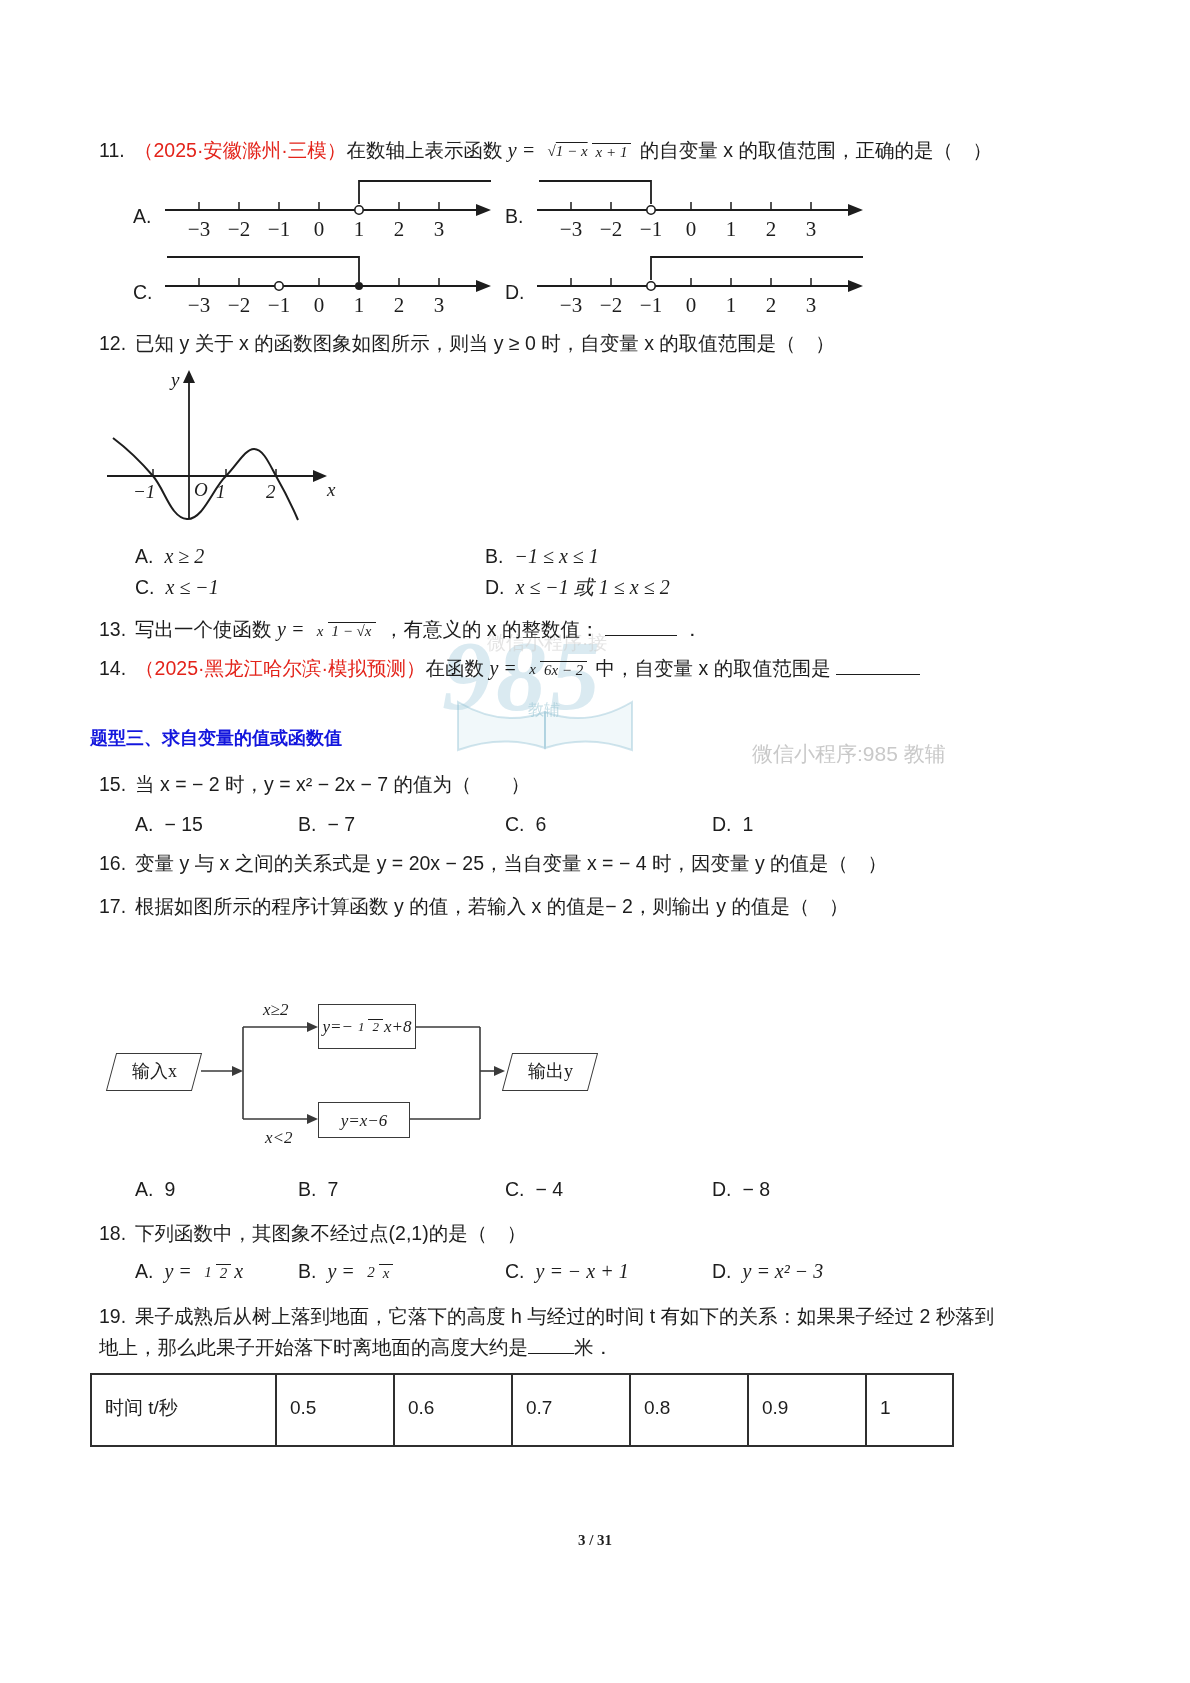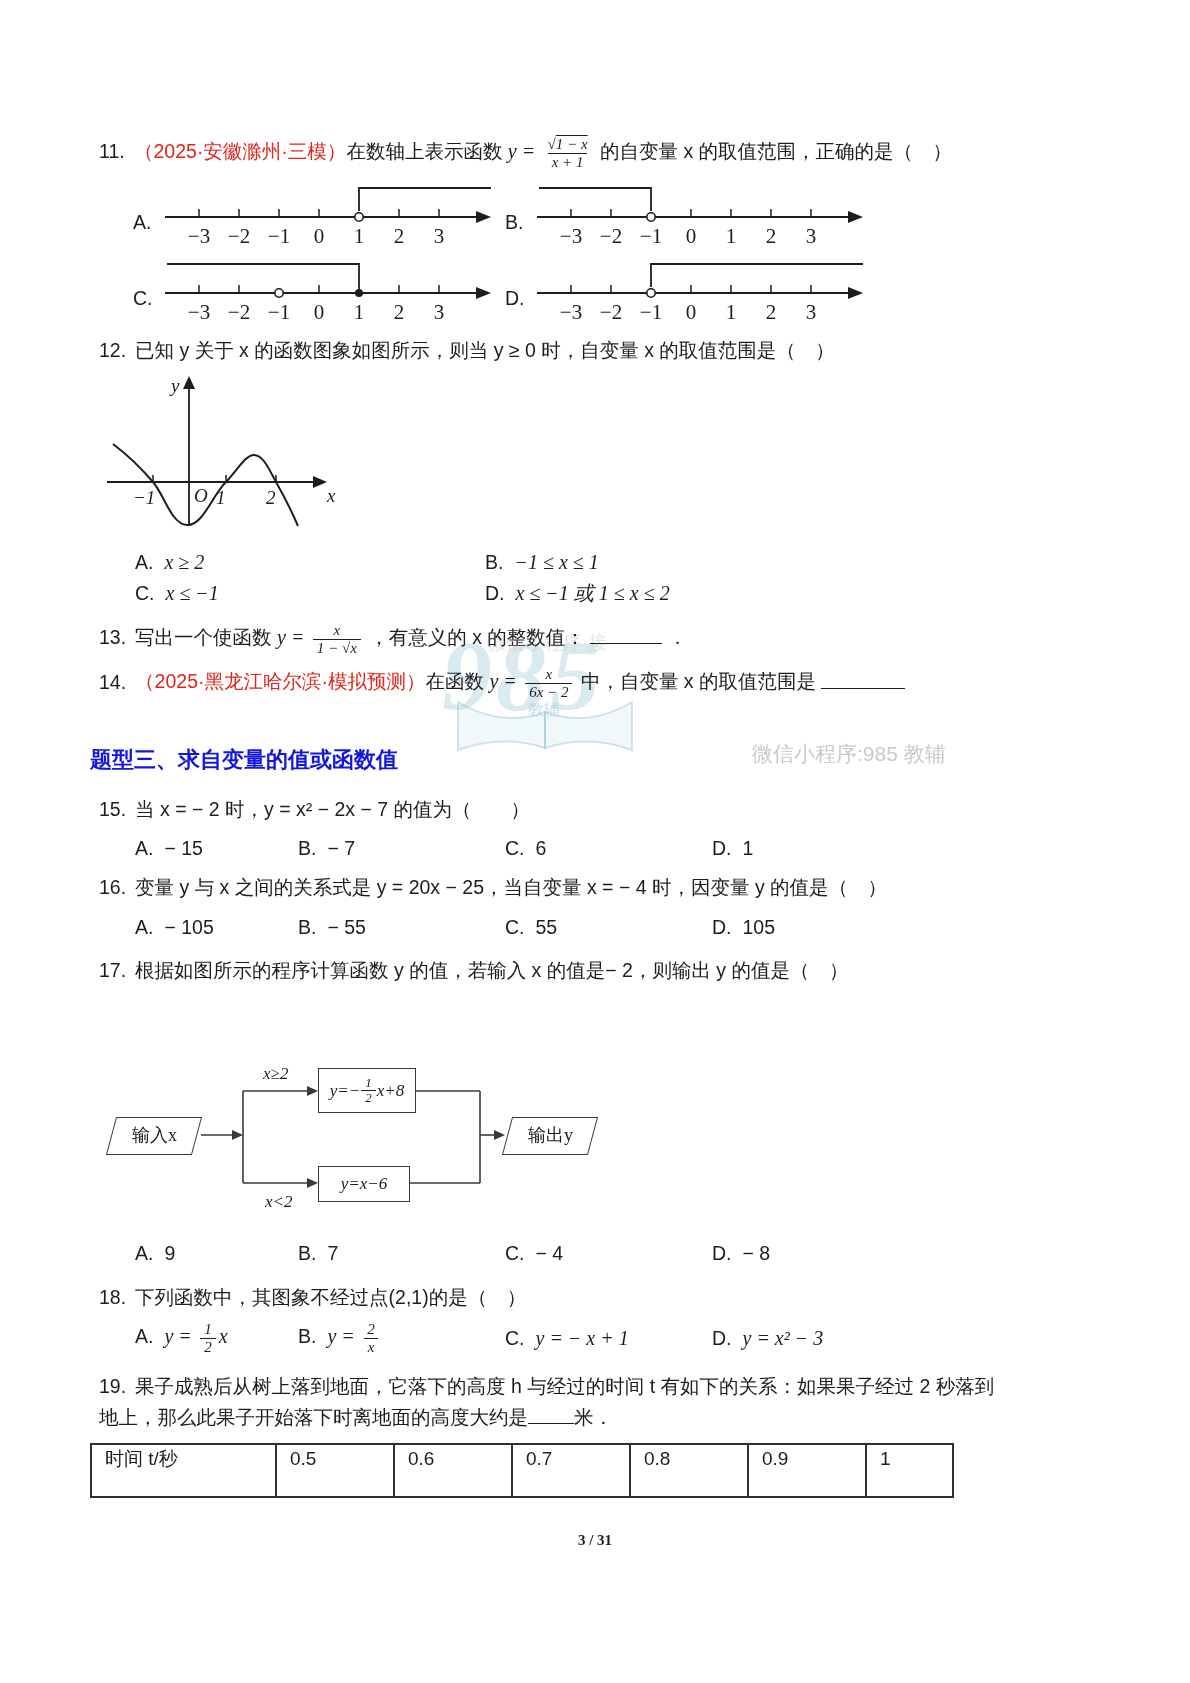--- a/index.html
+++ b/index.html
@@ -6,21 +6,21 @@
   body{
     width:1190px;height:1683px;background:#ffffff;position:relative;overflow:hidden;
     font-family:"Liberation Sans",sans-serif;color:#1d1d1d;
   }
   .content{position:relative;z-index:1;padding:136px 88px 0 99px;font-size:19.5px;line-height:1.4;}
   .q{margin:0;}
   .qno{display:inline-block;min-width:26px;margin-right:9px;}
   .red{color:#e3231a;}
   .mi{font-family:"Liberation Serif",serif;font-style:italic;font-size:20px;}
   
-  .frac{display:inline-flex;flex-direction:column;align-items:center;vertical-align:middle;
+  .frac{display:inline-flex;flex-direction:row;align-items:center;vertical-align:middle;
         line-height:1.12;font-size:15px;font-family:"Liberation Serif",serif;font-style:italic;margin:0 3px;}
   .frac .fden{border-top:1.4px solid #1d1d1d;padding:0 4px;}
   .frac .fnum{padding:0 4px;}
   .radbar{text-decoration:overline;}
   
   .optrow{display:grid;grid-template-columns:152px 196px 196px 1fr;margin-left:36px;align-items:center;gap:11px;}
   .olabel{margin-right:11px;}
   
   .nl-grid{display:grid;grid-template-columns:372px 1fr;row-gap:2px;margin:4px 0 0 34px;}
   .nl-cell{display:flex;align-items:flex-end;}
@@ -40,27 +40,27 @@
   .fah{fill:#3a3a3a;}
   .pgram{position:absolute;border:1.6px solid #3a3a3a;transform:skewX(-15deg);
          display:flex;align-items:center;justify-content:center;background:#fff;}
   .pgram>span{transform:skewX(15deg);font-family:"Liberation Serif",serif;font-size:18px;}
   .fbox{position:absolute;border:1.6px solid #3a3a3a;background:#fff;display:flex;
         align-items:center;justify-content:center;font-family:"Liberation Serif",serif;
         font-style:italic;font-size:17px;}
   .fbox .frac{font-size:13px;margin:0 1px;}
   .fcond{position:absolute;font-family:"Liberation Serif",serif;font-style:italic;font-size:17px;}
   
-  .sec{color:#1316dd;font-weight:bold;font-size:22px;margin:44px 0 0 -9px;}
+  .sec{color:#1316dd;font-weight:bold;font-size:18px;margin:44px 0 0 -9px;}
   
   .blank{display:inline-block;border-bottom:1.6px solid #1d1d1d;height:0.95em;vertical-align:baseline;}
   .b72{width:72px;} .b84{width:84px;} .b46{width:46px;}
   
   .dtable{border-collapse:collapse;margin:11px 0 0 -9px;}
-  .dtable td{border:2px solid #2f2f2f;height:50px;vertical-align:top;padding:1px 0 0 13px;font-size:19px;}
+  .dtable td{border:2px solid #2f2f2f;height:50px;vertical-align:top;padding:20px 0 0 13px;font-size:19px;}
   .tc0{width:170px;} .tcv{width:103px;} .tcl{width:72px;}
   
   .wm{position:absolute;z-index:0;color:#c9c9c9;}
   .wm-big{left:442px;top:618px;font-size:100px;font-weight:bold;font-style:italic;
           color:rgba(140,190,210,0.32);letter-spacing:4px;font-family:"Liberation Serif",serif;}
   .wm-book{left:450px;top:688px;}
   .wm-booklab{left:528px;top:700px;font-size:16px;color:rgba(150,195,210,0.55);}
   .wm-cap{left:752px;top:740px;font-size:21px;color:#c9c9c9;}
   .wm-cap2{left:487px;top:630px;font-size:19px;color:rgba(205,205,205,0.55);}
   
@@ -244,26 +244,20 @@
   </div>
   <div class="optrow" style="margin-top:12px;">
     <div><span class="olabel">A.</span><span>− 15</span></div>
     <div><span class="olabel">B.</span><span>− 7</span></div>
     <div><span class="olabel">C.</span><span>6</span></div>
     <div><span class="olabel">D.</span><span>1</span></div>
   </div>
 
   <div class="q" style="margin-top:12px;">
     <span class="qno">16.</span><span>变量 y 与 x 之间的关系式是 y = 20x − 25，当自变量 x = − 4 时，因变量 y 的值是（　）</span>
-  </div>
-  <div class="optrow" style="margin-top:12px;">
-    <div><span class="olabel">A.</span><span>− 105</span></div>
-    <div><span class="olabel">B.</span><span>− 55</span></div>
-    <div><span class="olabel">C.</span><span>55</span></div>
-    <div><span class="olabel">D.</span><span>105</span></div>
   </div>
 
   <div class="q" style="margin-top:16px;">
     <span class="qno">17.</span><span>根据如图所示的程序计算函数 y 的值，若输入 x 的值是− 2，则输出 y 的值是（　）</span>
   </div>
   <div class="flow">
     <svg width="480" height="232" viewBox="0 0 480 232">
       <line class="fline" x1="96" y1="143" x2="130" y2="143"></line>
         <polygon class="fah" points="138,143 127,138 127,148"></polygon>
       <line class="fline" x1="138" y1="99" x2="138" y2="191"></line>

